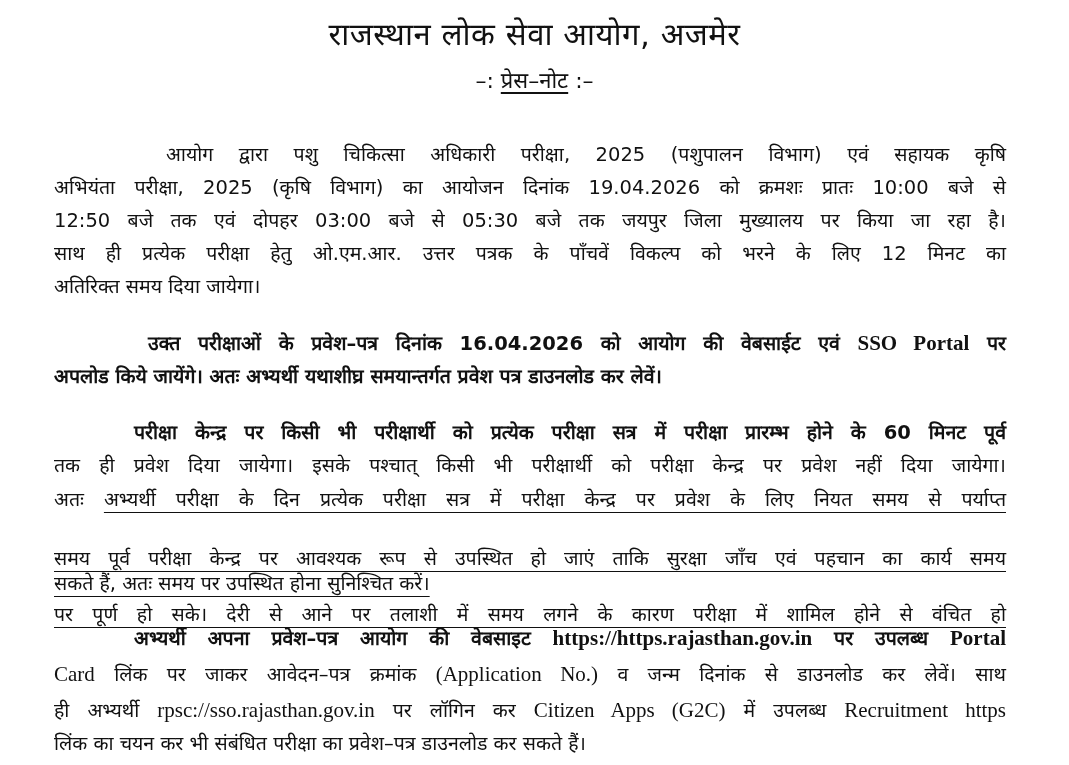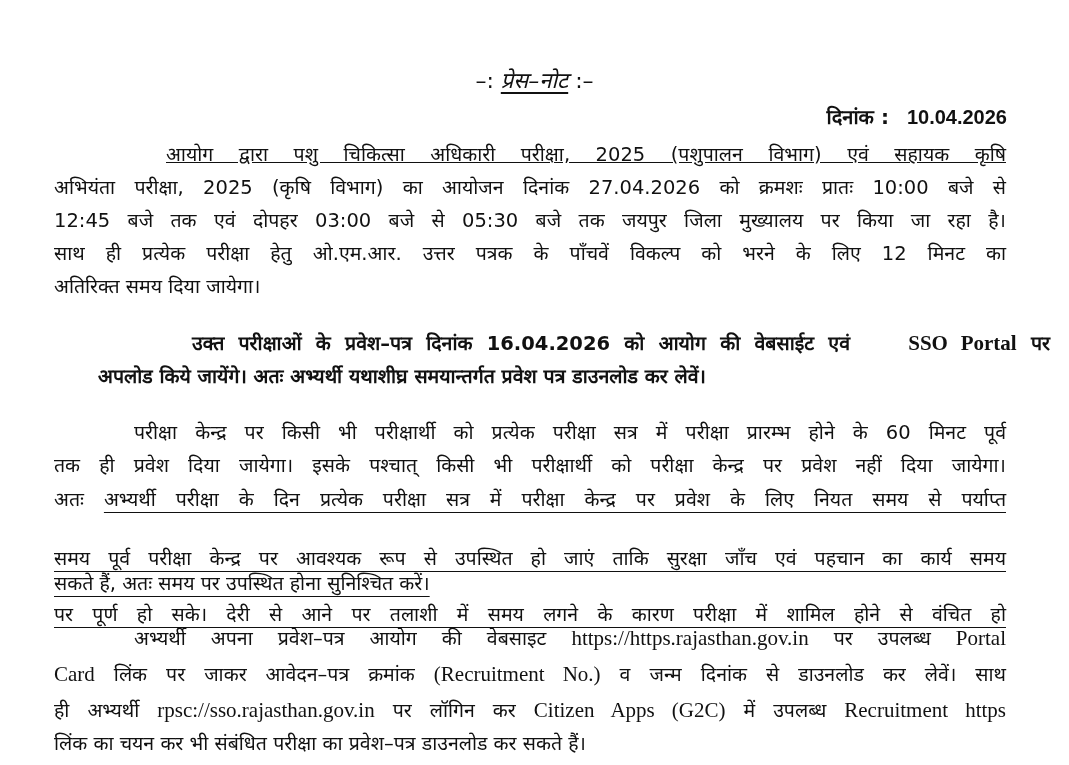--- a/index.html
+++ b/index.html
@@ -11,74 +11,72 @@
   }
   .page { position: absolute; left: 0; top: 0; width: 1069px; height: 765px; }
   .title {
     position: absolute; left: 0; top: 12px; width: 1069px; text-align: center;
     font-size: 31px; font-weight: normal; letter-spacing: 0.5px;
   }
   .subtitle {
     position: absolute; left: 0; top: 64px; width: 1069px; text-align: center;
     font-size: 22px;
   }
-  .subtitle .u { text-decoration: underline; text-underline-offset: 4px; font-style: italic; }
+  .subtitle .u { text-decoration: underline; text-underline-offset: 4px; }
   .date-row {
     position: absolute; right: 62px; top: 103px; font-size: 20px; font-weight: bold;
   }
   .date-row .date-val { margin-left: 18px; font-family: "Liberation Sans", sans-serif; }
   .line {
     position: absolute; left: 54px; width: 952px; font-size: 19.5px;
     text-align: justify; text-align-last: justify; white-space: nowrap;
     line-height: 28px; height: 28px;
   }
   .line.last { text-align-last: left; }
-  .line.indent { padding-left: 112px; width: 840px; text-decoration: underline; }
+  .line.indent { padding-left: 112px; width: 840px; }
   .line.indent-b { padding-left: 94px; width: 858px; }
-  .line.indent-c { padding-left: 80px; width: 872px; }
-  .bold { font-weight: bold; margin-left: 44px; }
+  .line.indent-c { padding-left: 80px; width: 872px; font-weight: bold; }
+  .bold { font-weight: bold; }
   .serif { font-family: "Liberation Serif", "DejaVu Serif", serif; font-size: 21px; }
   .ul { text-decoration: underline; text-underline-offset: 6px; margin-top: 48px; }
 </style>
 </head>
 <body>
 
 <div class="page">
 
+  <div class="title">राजस्थान लोक सेवा आयोग, अजमेर</div>
 
   <div class="subtitle">
     <span>–: </span><span class="u">प्रेस–नोट</span><span> :–</span>
   </div>
 
-  <div class="date-row">
-    <span>दिनांक :</span><span class="date-val">10.04.2026</span>
-  </div>
 
   <div>
     <div class="line indent" style="top:141px">आयोग द्वारा पशु चिकित्सा अधिकारी परीक्षा, 2025 (पशुपालन विभाग) एवं सहायक कृषि</div>
-    <div class="line" style="top:174px">अभियंता परीक्षा, 2025 (कृषि विभाग) का आयोजन दिनांक 27.04.2026 को क्रमशः प्रातः 10:00 बजे से</div>
-    <div class="line" style="top:207px">12:45 बजे तक एवं दोपहर 03:00 बजे से 05:30 बजे तक जयपुर जिला मुख्यालय पर किया जा रहा है।</div>
+    <div class="line" style="top:174px">अभियंता परीक्षा, 2025 (कृषि विभाग) का आयोजन दिनांक 19.04.2026 को क्रमशः प्रातः 10:00 बजे से</div>
+    <div class="line" style="top:207px">12:50 बजे तक एवं दोपहर 03:00 बजे से 05:30 बजे तक जयपुर जिला मुख्यालय पर किया जा रहा है।</div>
     <div class="line" style="top:240px">साथ ही प्रत्येक परीक्षा हेतु ओ.एम.आर. उत्तर पत्रक के पाँचवें विकल्प को भरने के लिए 12 मिनट का</div>
     <div class="line last" style="top:273px">अतिरिक्त समय दिया जायेगा।</div>
   </div>
 
   <div class="bold">
     <div class="line indent-b bold" style="top:329px"><span>उक्त परीक्षाओं के प्रवेश–पत्र दिनांक 16.04.2026 को आयोग की वेबसाईट एवं </span><span class="serif bold">SSO Portal</span><span> पर</span></div>
     <div class="line last bold" style="top:363px">अपलोड किये जायेंगे। अतः अभ्यर्थी यथाशीघ्र समयान्तर्गत प्रवेश पत्र डाउनलोड कर लेवें।</div>
   </div>
 
   <div>
     <div class="line indent-c" style="top:419px">परीक्षा केन्द्र पर किसी भी परीक्षार्थी को प्रत्येक परीक्षा सत्र में परीक्षा प्रारम्भ होने के 60 मिनट पूर्व</div>
     <div class="line" style="top:452px">तक ही प्रवेश दिया जायेगा। इसके पश्चात् किसी भी परीक्षार्थी को परीक्षा केन्द्र पर प्रवेश नहीं दिया जायेगा।</div>
     <div class="line" style="top:486px"><span>अतः </span><span class="ul">अभ्यर्थी परीक्षा के दिन प्रत्येक परीक्षा सत्र में परीक्षा केन्द्र पर प्रवेश के लिए नियत समय से पर्याप्त</span></div>
     <div class="line ul" style="top:497px">समय पूर्व परीक्षा केन्द्र पर आवश्यक रूप से उपस्थित हो जाएं ताकि सुरक्षा जाँच एवं पहचान का कार्य समय</div>
     <div class="line ul" style="top:553px">पर पूर्ण हो सके। देरी से आने पर तलाशी में समय लगने के कारण परीक्षा में शामिल होने से वंचित हो</div>
     <div class="line last" style="top:570px"><span class="ul">सकते हैं, अतः समय पर उपस्थित होना सुनिश्चित करें।</span></div>
   </div>
 
   <div>
     <div class="line indent-c" style="top:624px"><span>अभ्यर्थी अपना प्रवेश–पत्र आयोग की वेबसाइट </span><span class="serif">https://https.rajasthan.gov.in</span><span> पर उपलब्ध </span><span class="serif">Portal</span></div>
-    <div class="line" style="top:660px"><span class="serif">Card</span><span> लिंक पर जाकर आवेदन–पत्र क्रमांक </span><span class="serif">(Recruitment No.)</span><span> व जन्म दिनांक से डाउनलोड कर लेवें। साथ</span></div>
+    <div class="line" style="top:660px"><span class="serif">Card</span><span> लिंक पर जाकर आवेदन–पत्र क्रमांक </span><span class="serif">(Application No.)</span><span> व जन्म दिनांक से डाउनलोड कर लेवें। साथ</span></div>
     <div class="line" style="top:696px"><span>ही अभ्यर्थी </span><span class="serif">rpsc://sso.rajasthan.gov.in</span><span> पर लॉगिन कर </span><span class="serif">Citizen Apps (G2C)</span><span> में उपलब्ध </span><span class="serif">Recruitment https</span></div>
     <div class="line last" style="top:730px">लिंक का चयन कर भी संबंधित परीक्षा का प्रवेश–पत्र डाउनलोड कर सकते हैं।</div>
   </div>
 
 </div>
 
 </body></html>

